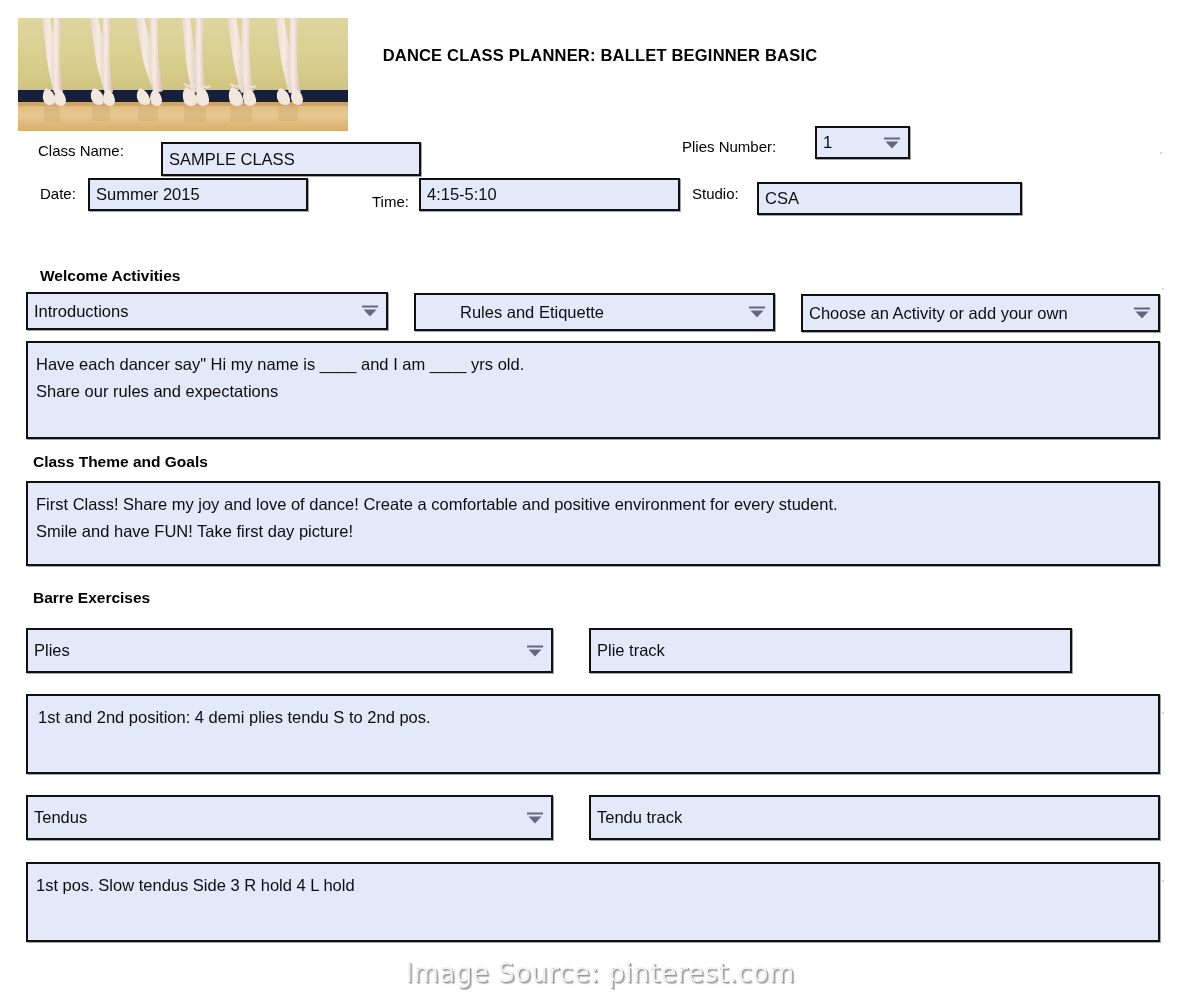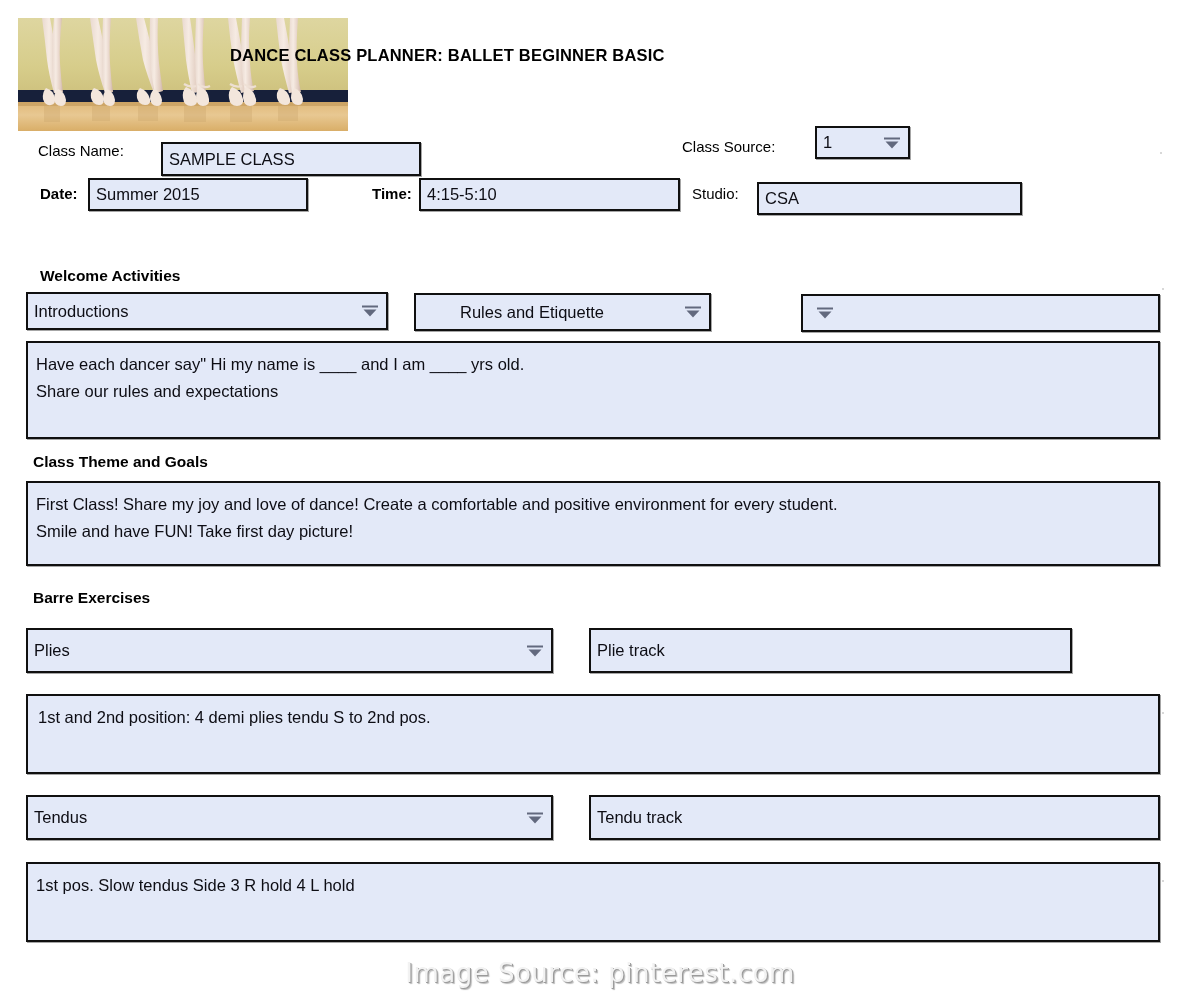--- a/index.html
+++ b/index.html
@@ -31,21 +31,21 @@
   
   #doc-title {
     left: 0px; top: 46px;
     width: 1200px;
     text-align: center;
     font-size: 16.5px;
     font-weight: bold;
     letter-spacing: 0.2px;
   }
   
-  #doc-title { transform: translateX(230px); width: 740px; left: 0; text-align: left; }
+  #doc-title { transform: translateX(230px); width: 740px; left: 0; text-align: center; }
 
   
   .flabel {
     font-size: 15px;
     line-height: 1;
     white-space: nowrap;
     color: #000;
   }
 
   
@@ -202,37 +202,37 @@
   </svg>
 </div>
 
 <div class="abs" id="doc-title">DANCE CLASS PLANNER: BALLET BEGINNER BASIC</div>
 
 <div class="abs flabel" style="left:38px; top:143px;">Class Name:</div>
 <div class="abs field" style="left:147px; top:142px; width:260px; height:34px;margin-left:14px;">
   <span>SAMPLE CLASS</span>
 </div>
 
-<div class="abs flabel" style="left:682px; top:139px;">Class Source:</div>
+<div class="abs flabel" style="left:682px; top:139px;">Plies Number:</div>
 <div class="abs field dropdown" style="left:815px; top:126px; width:95px; height:33px;">
   <span class="dd-text">1</span>
   <span class="dd-arrow">
     <svg viewBox="0 0 20 14" width="20" height="14">
       <rect x="2" y="1.5" width="16" height="2" fill="#5c6378"></rect>
       <path d="M3.5 5.5 L16.5 5.5 L10 12.5 Z" fill="#5c6378"></path>
     </svg>
   </span>
 </div>
 
-<div class="abs flabel" style="left:40px; top:186px;font-weight:bold;">Date:</div>
+<div class="abs flabel" style="left:40px; top:186px;">Date:</div>
 <div class="abs field" style="left:88px; top:178px; width:220px; height:33px;">
   <span>Summer 2015</span>
 </div>
 
-<div class="abs flabel" style="left:372px; top:186px;font-weight:bold;">Time:</div>
+<div class="abs flabel" style="left:372px; top:194px;">Time:</div>
 <div class="abs field" style="left:419px; top:178px; width:261px; height:33px;">
   <span>4:15-5:10</span>
 </div>
 
 <div class="abs flabel" style="left:692px; top:186px;">Studio:</div>
 <div class="abs field" style="left:757px; top:182px; width:265px; height:33px;">
   <span>CSA</span>
 </div>
 
 <div class="abs section-heading" style="left:40px; top:267px;">Welcome Activities</div>
@@ -240,31 +240,32 @@
 <div class="abs field dropdown" style="left:26px; top:292px; width:362px; height:38px;">
   <span class="dd-text">Introductions</span>
   <span class="dd-arrow">
     <svg viewBox="0 0 20 14" width="20" height="14">
       <rect x="2" y="1.5" width="16" height="2" fill="#5c6378"></rect>
       <path d="M3.5 5.5 L16.5 5.5 L10 12.5 Z" fill="#5c6378"></path>
     </svg>
   </span>
 </div>
 
-<div class="abs field dropdown" style="left:414px; top:293px; width:297px; height:38px;padding-left:44px;">
+<div class="abs field dropdown" style="left:414px; top:293px; width:361px; height:38px;padding-left:44px;">
   <span class="dd-text">Rules and Etiquette</span>
   <span class="dd-arrow">
     <svg viewBox="0 0 20 14" width="20" height="14">
       <rect x="2" y="1.5" width="16" height="2" fill="#5c6378"></rect>
       <path d="M3.5 5.5 L16.5 5.5 L10 12.5 Z" fill="#5c6378"></path>
     </svg>
   </span>
 </div>
 
 <div class="abs field dropdown" style="left:801px; top:294px; width:359px; height:38px;">
+  <span class="dd-text">Choose an Activity or add your own</span>
   <span class="dd-arrow">
     <svg viewBox="0 0 20 14" width="20" height="14">
       <rect x="2" y="1.5" width="16" height="2" fill="#5c6378"></rect>
       <path d="M3.5 5.5 L16.5 5.5 L10 12.5 Z" fill="#5c6378"></path>
     </svg>
   </span>
 </div>
 
 <div class="abs textbox" style="left:26px; top:341px; width:1134px; height:98px;">Have each dancer say" Hi my name is ____ and I am ____ yrs old.
 Share our rules and expectations</div>

